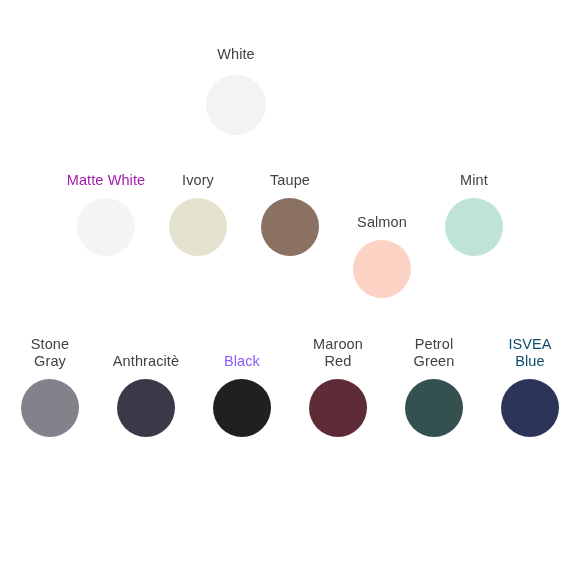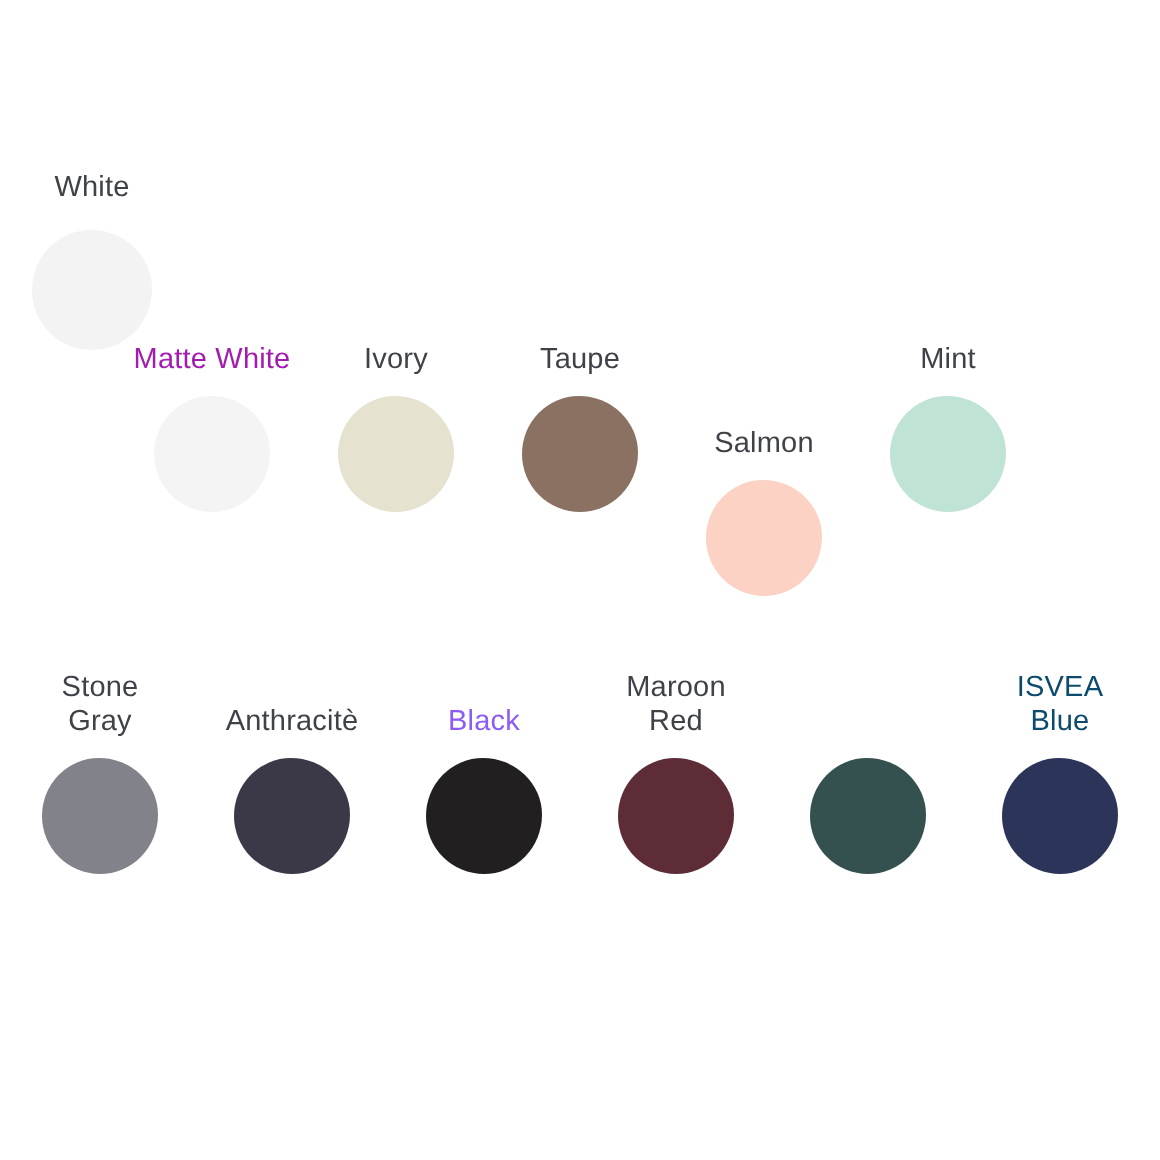--- a/index.html
+++ b/index.html
@@ -49,22 +49,21 @@
     flex: none;
   }
 
   
   .row-featured {
     position: absolute;
     top: 46px;
     left: 0;
     width: 472px;
     display: flex;
-    justify-content: flex-start;
-    margin-top: 40px;
+    justify-content: center;
   }
   .row-featured .swatch-label {
     margin-bottom: 12px;
   }
   .row-featured .swatch-dot {
     width: 60px;
     height: 60px;
   }
 
   
@@ -158,20 +157,22 @@
       <div class="swatch-dot" style="background: rgb(34, 31, 32);"></div>
     </div>
 
     <div class="swatch-cell">
       <div class="swatch-label" style="color: rgb(63, 66, 72);">Maroon
 Red</div>
       <div class="swatch-dot" style="background: rgb(94, 44, 54);"></div>
     </div>
 
     <div class="swatch-cell">
+      <div class="swatch-label" style="color: rgb(63, 66, 72);">Petrol
+Green</div>
       <div class="swatch-dot" style="background: rgb(53, 81, 79);"></div>
     </div>
 
     <div class="swatch-cell">
       <div class="swatch-label" style="color: #0c4a6e;">ISVEA
 Blue</div>
       <div class="swatch-dot" style="background: rgb(44, 53, 89);"></div>
     </div>
 
   </div>

